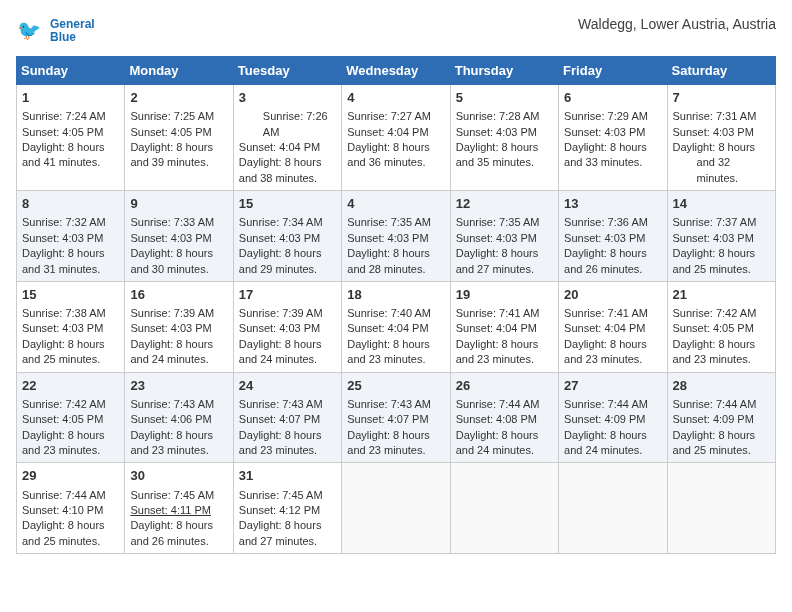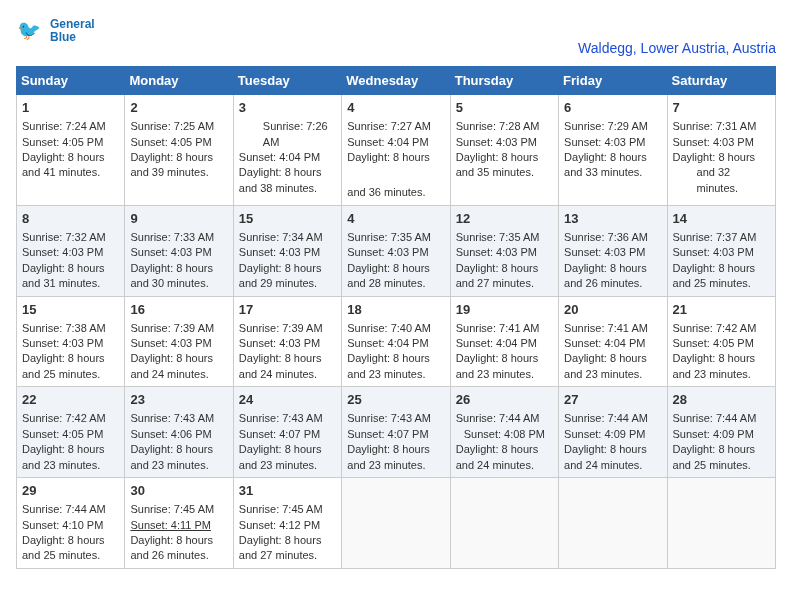--- a/index.html
+++ b/index.html
@@ -37,22 +37,21 @@
     .title-block {
       text-align: right;
     }
     .calendar-title {
       font-size: 32px;
       font-weight: bold;
       color: #333;
     }
     .calendar-subtitle {
       font-size: 14px;
-      color: #1d4ed8;
-      margin-top: 24px;
+      color: #404040;
     }
     table {
       width: 100%;
       border-collapse: collapse;
       font-size: 11px;
       padding-left: 40px;
     }
     thead tr th {
       background-color: #2e6db4;
       color: #fff;
@@ -138,21 +137,21 @@
           <span style="display: block; margin-left: 24px;">Sunrise: 7:26 AM</span>
           <span style="display: block;">Sunset: 4:04 PM</span>
           <span style="display: block;">Daylight: 8 hours</span>
           <span style="display: block;">and 38 minutes.</span>
         </td>
         <td>
           <span class="day-num">4</span>
           <span style="display: block;">Sunrise: 7:27 AM</span>
           <span style="display: block;">Sunset: 4:04 PM</span>
           <span style="display: block;">Daylight: 8 hours</span>
-          <span style="display: block; margin-top: 20px;">and 36 minutes.</span>
+          <span style="display: block;">and 36 minutes.</span>
         </td>
         <td>
           <span class="day-num">5</span>
           <span style="display: block;">Sunrise: 7:28 AM</span>
           <span style="display: block;">Sunset: 4:03 PM</span>
           <span style="display: block;">Daylight: 8 hours</span>
           <span style="display: block;">and 35 minutes.</span>
         </td>
         <td>
           <span class="day-num">6</span>
@@ -296,21 +295,21 @@
         <td>
           <span class="day-num">25</span>
           <span style="display: block;">Sunrise: 7:43 AM</span>
           <span style="display: block;">Sunset: 4:07 PM</span>
           <span style="display: block;">Daylight: 8 hours</span>
           <span style="display: block;">and 23 minutes.</span>
         </td>
         <td>
           <span class="day-num">26</span>
           <span style="display: block;">Sunrise: 7:44 AM</span>
-          <span style="display: block; margin-left: 8px;">Sunset: 4:08 PM</span>
+          <span style="display: block;">Sunset: 4:08 PM</span>
           <span style="display: block;">Daylight: 8 hours</span>
           <span style="display: block;">and 24 minutes.</span>
         </td>
         <td>
           <span class="day-num">27</span>
           <span style="display: block;">Sunrise: 7:44 AM</span>
           <span style="display: block;">Sunset: 4:09 PM</span>
           <span style="display: block;">Daylight: 8 hours</span>
           <span style="display: block;">and 24 minutes.</span>
         </td>

